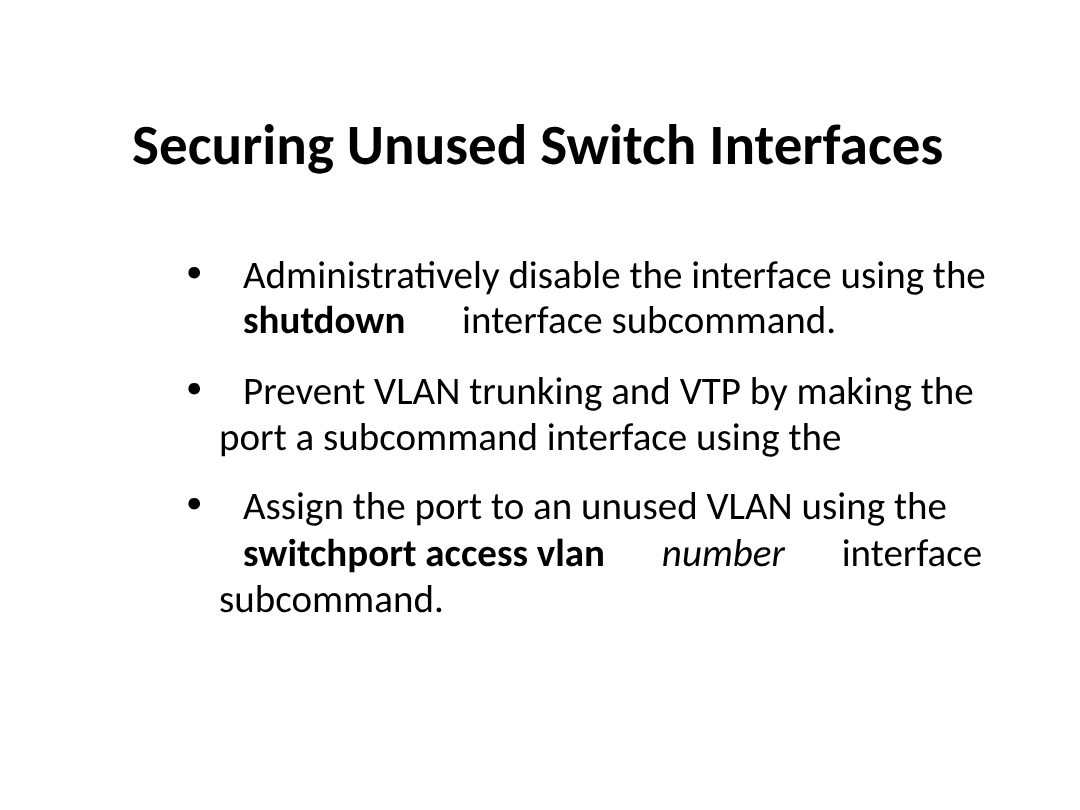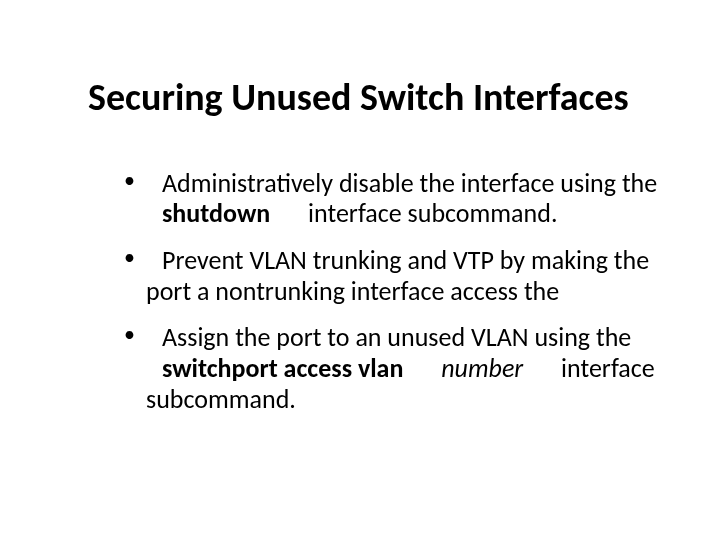--- a/index.html
+++ b/index.html
@@ -47,15 +47,15 @@
     font-style: italic;
   }
 </style>
 </head>
 <body>
 
 <h1 class="title">Securing Unused Switch Interfaces</h1>
 
 <ul class="bullets">
   <li><span>Administratively disable the interface using the </span><span class="bold">shutdown</span><span> interface subcommand.</span></li>
-  <li><span>Prevent VLAN trunking and VTP by making the port a nontrunking interface access the</span></li>
+  <li><span>Prevent VLAN trunking and VTP by making the port a subcommand interface using the</span></li>
   <li><span> Assign the port to an unused VLAN using the </span><span class="bold">switchport access vlan </span><span class="italic">number</span><span> interface subcommand.</span></li>
 </ul>
 
 </body></html>

